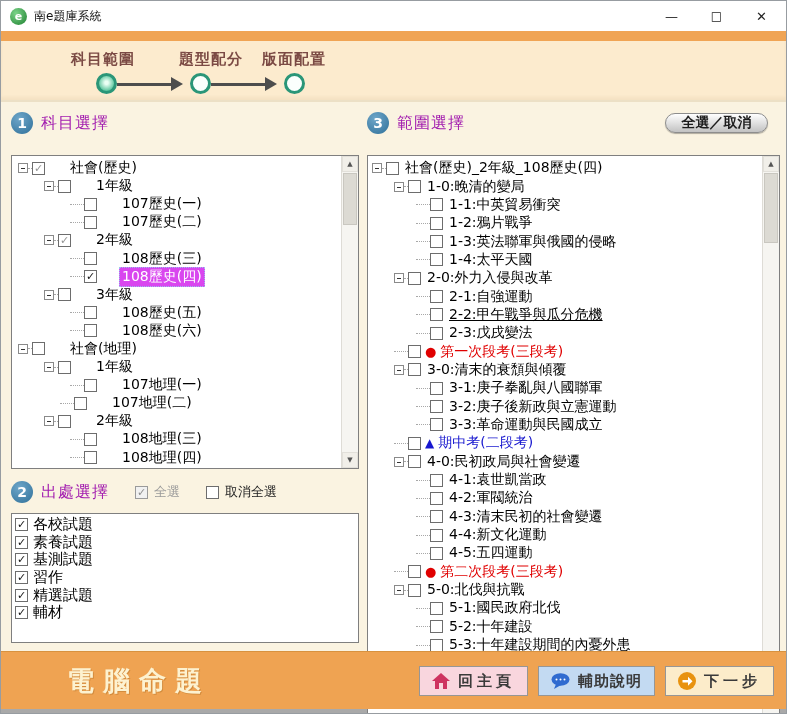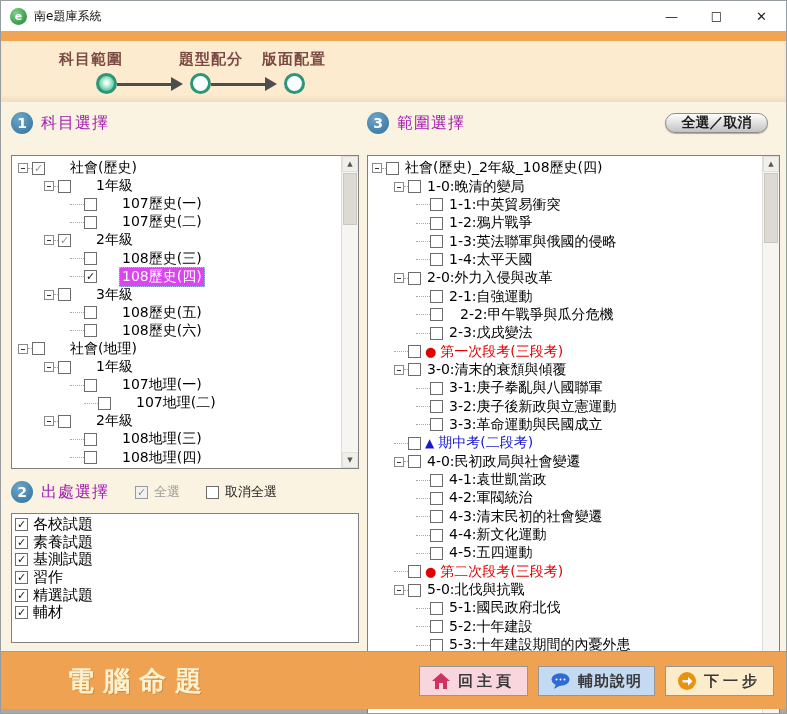--- a/index.html
+++ b/index.html
@@ -126,21 +126,21 @@
     <div class="win-controls">
       <div class="win-btn">—</div>
       <div class="win-btn max">□</div>
       <div class="win-btn">✕</div>
     </div>
   </div>
 
   <div class="orange-strip"></div>
 
   <div class="stepper">
-    <div class="step-label" style="left:50px">科目範圍</div>
+    <div class="step-label" style="left:62px">科目範圍</div>
     <div class="step-label" style="left:170px">題型配分</div>
     <div class="step-label" style="left:253px">版面配置</div>
     <div class="step-circle active" style="left:95px"></div>
     <div class="step-circle" style="left:189px"></div>
     <div class="step-circle" style="left:283px"></div>
     <div class="arrow" style="left:116px;top:36px">
       <span class="line"></span>
         <span class="head"></span>
       </div>
     <div class="arrow" style="left:210px;top:36px">
@@ -222,21 +222,21 @@
               <span class="expand"></span>
               <span class="dots" style="width: 4px;"></span>
               <span class="cb"></span>
               <span class="lbl" style="margin-left: 22px;">1年級</span>
             </div>
             <div class="trow" style="padding-left: 58px;">
               <span class="dots" style="width: 14px;"></span>
               <span class="cb"></span>
               <span class="lbl" style="margin-left: 22px;">107地理(一)</span>
             </div>
-            <div class="trow" style="padding-left: 72px;">
+            <div class="trow" style="padding-left: 48px;">
               <span class="dots" style="width: 14px;"></span>
               <span class="cb"></span>
               <span class="lbl" style="margin-left: 22px;">107地理(二)</span>
             </div>
             <div class="trow" style="padding-left: 32px;">
               <span class="expand"></span>
               <span class="dots" style="width: 4px;"></span>
               <span class="cb"></span>
               <span class="lbl" style="margin-left: 22px;">2年級</span>
             </div>
@@ -356,21 +356,21 @@
               <span class="lbl" style="margin-left: 3px;">2-0:外力入侵與改革</span>
             </div>
             <div class="trow" style="padding-left: 48px;">
               <span class="dots" style="width: 14px;"></span>
               <span class="cb"></span>
               <span class="lbl" style="margin-left: 3px;">2-1:自強運動</span>
             </div>
             <div class="trow" style="padding-left: 48px;">
               <span class="dots" style="width: 14px;"></span>
               <span class="cb"></span>
-              <span class="lbl" style="margin-left: 14px;">2-2:甲午戰爭與瓜分危機</span>
+              <span class="lbl" style="margin-left: 3px; text-decoration: underline;">2-2:甲午戰爭與瓜分危機</span>
             </div>
             <div class="trow" style="padding-left: 48px;">
               <span class="dots" style="width: 14px;"></span>
               <span class="cb"></span>
               <span class="lbl" style="margin-left: 3px;">2-3:戊戌變法</span>
             </div>
             <div class="trow" style="padding-left: 26px;">
               <span class="dots" style="width: 14px;"></span>
               <span class="cb"></span>
               <span class="marker red">●</span>

